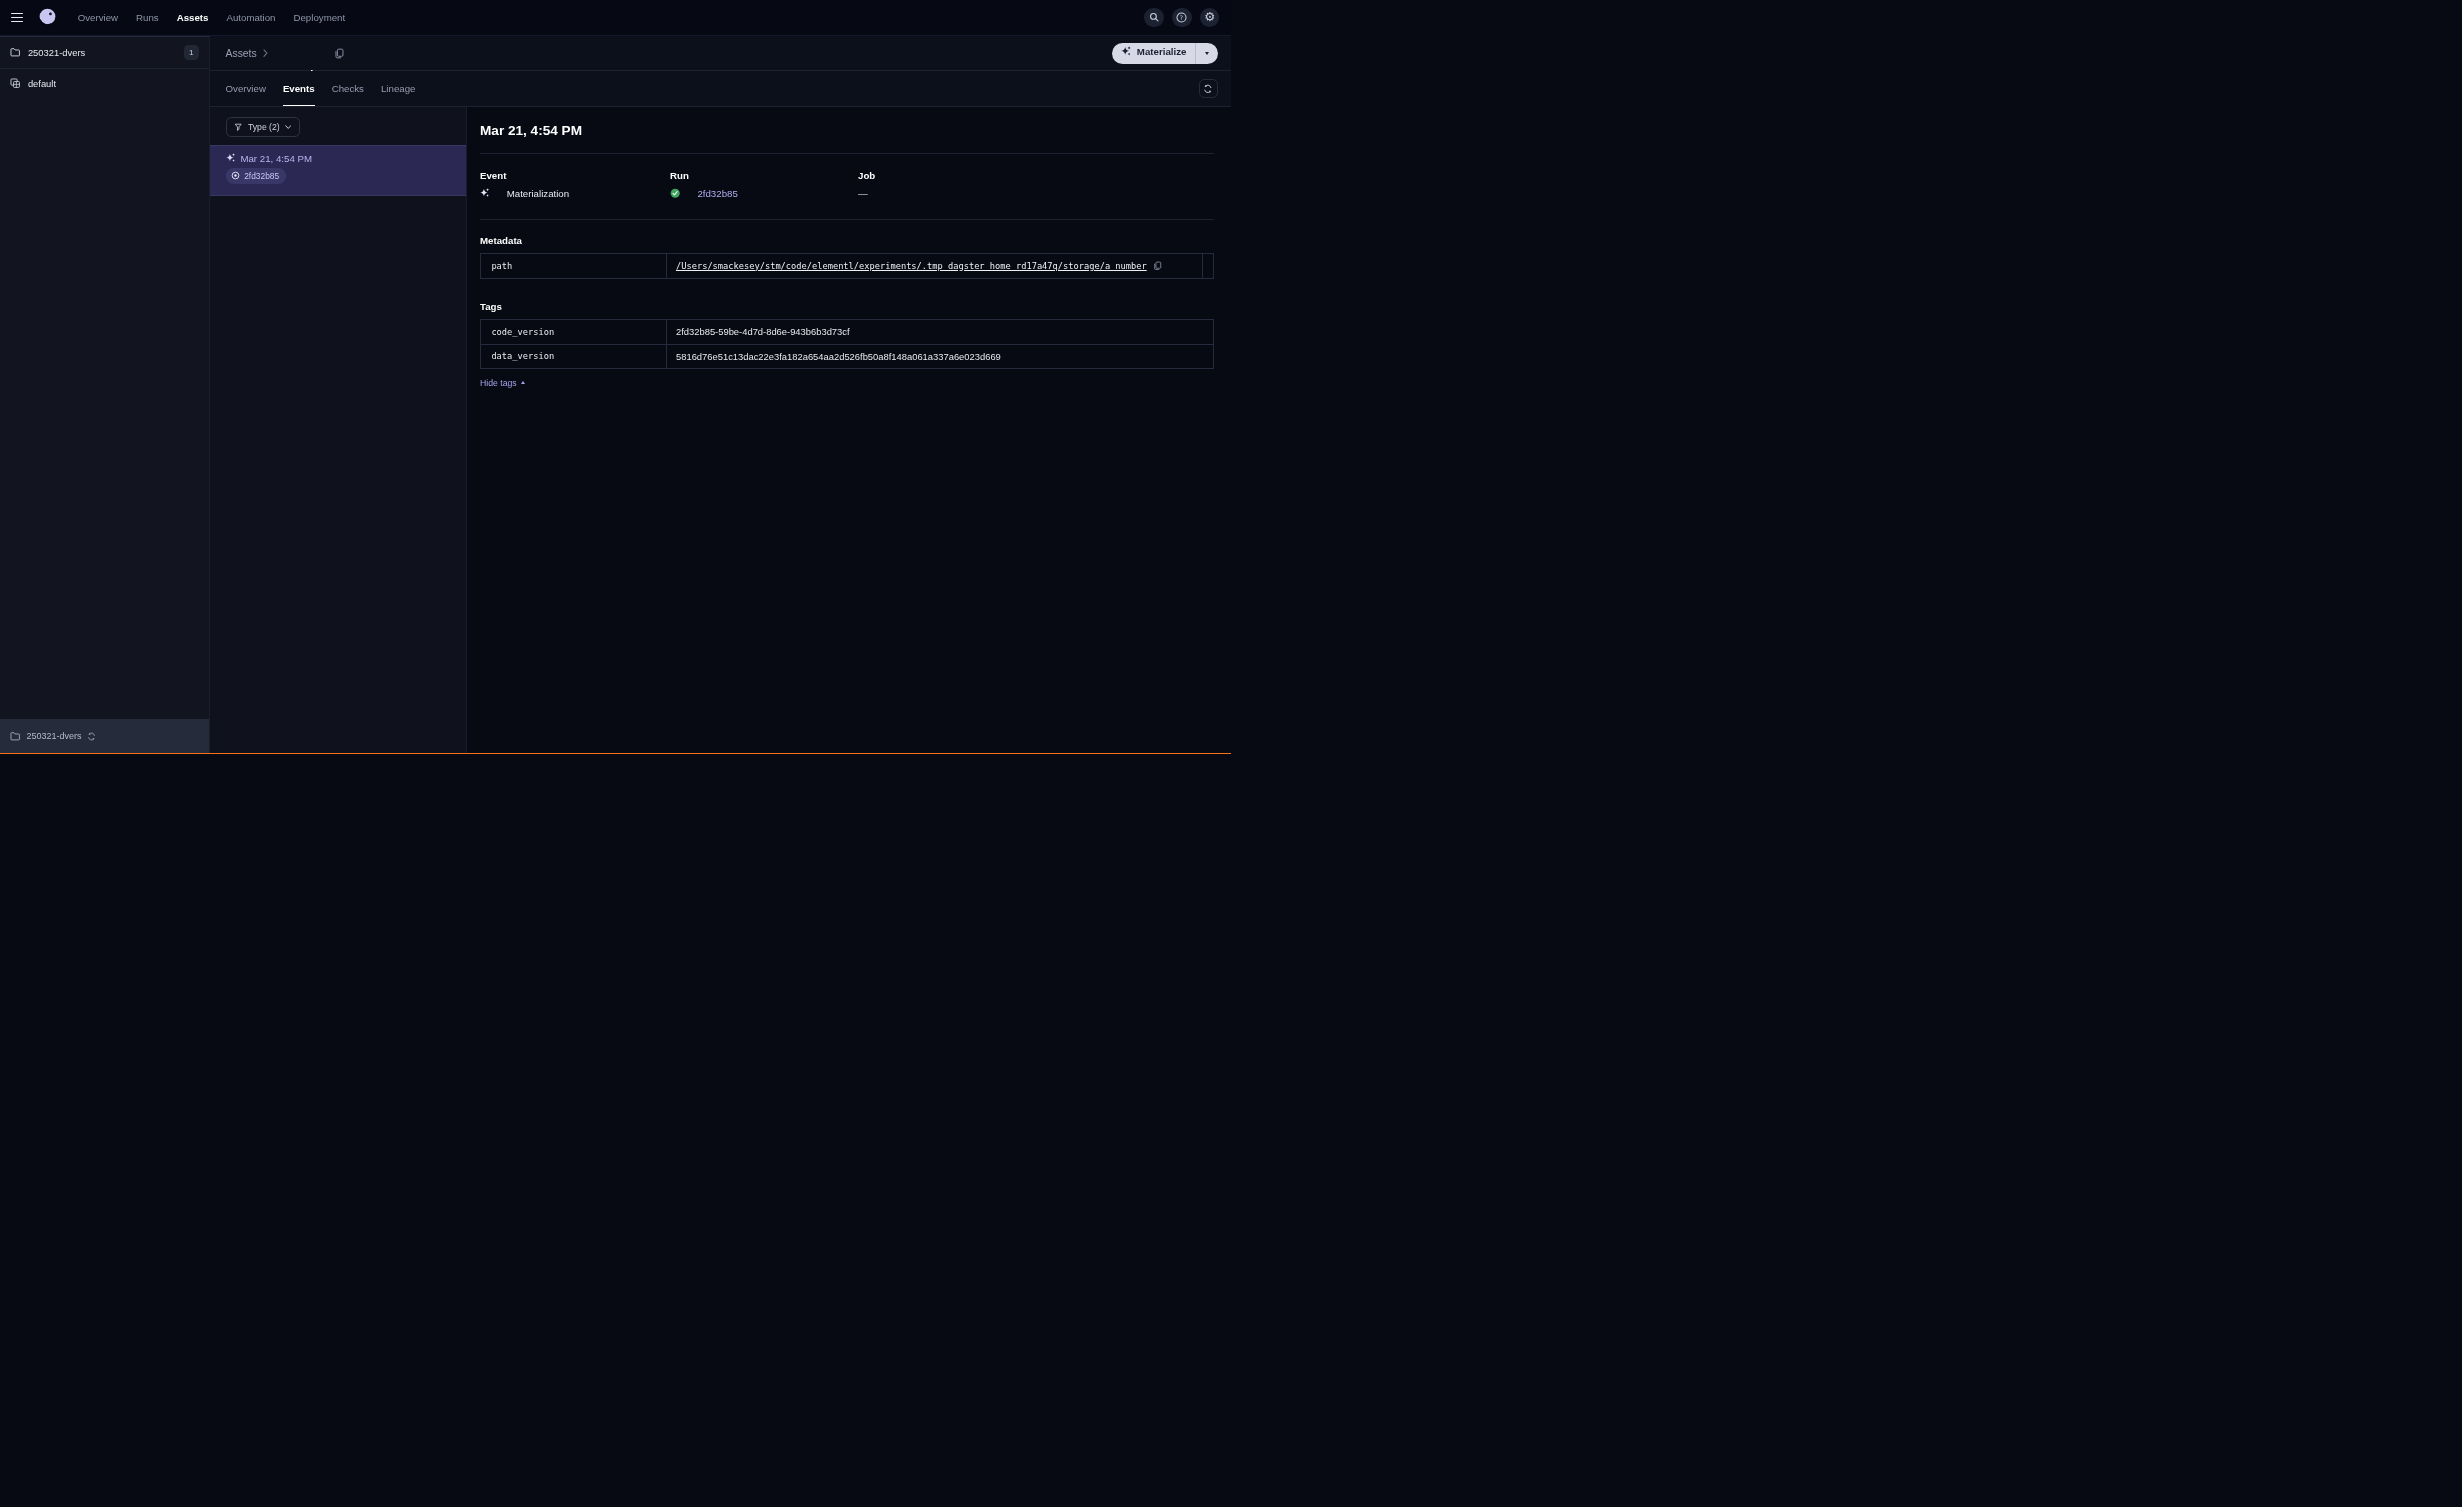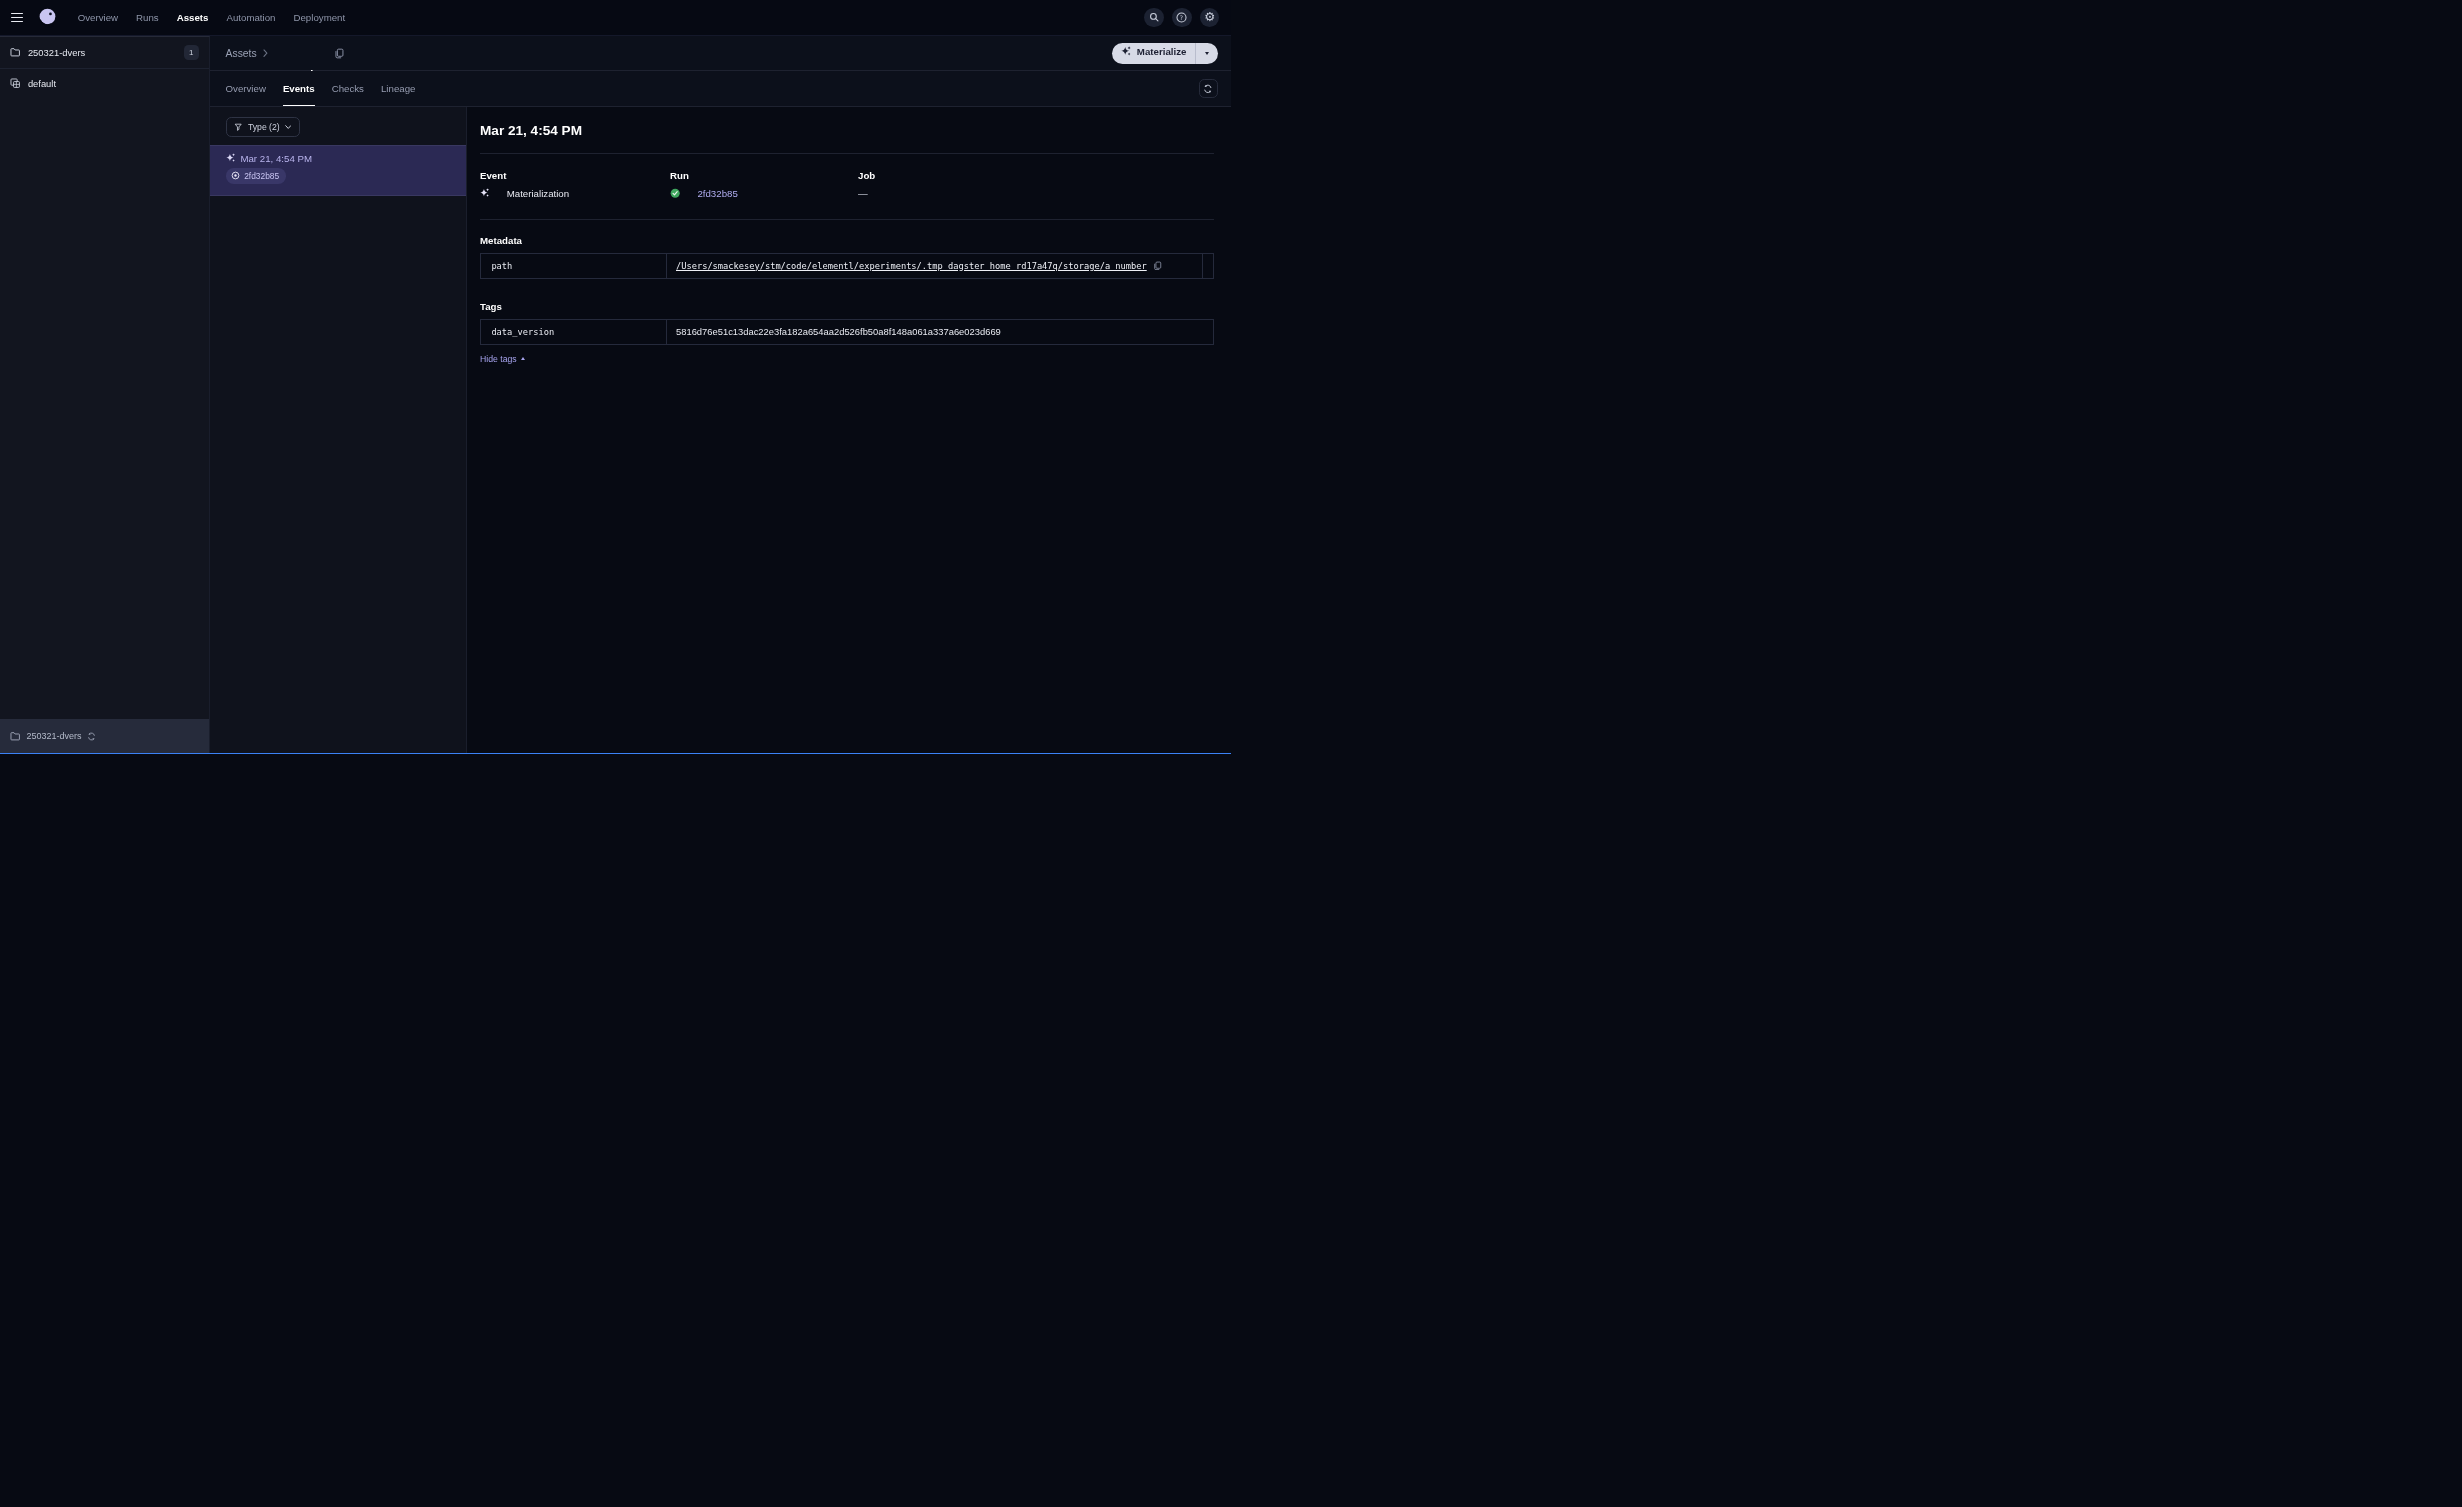--- a/index.html
+++ b/index.html
@@ -1,18 +1,18 @@
 <!DOCTYPE html>
 <html style="font-size:10.4px"><head>
 <meta charset="utf-8">
 <style>
   * { margin:0; padding:0; box-sizing:border-box; }
   html,body { background:#070a13; }
   body { font-family:"Liberation Sans","DejaVu Sans",sans-serif; color:#eceef4; }
-  #app { position:relative; width:1231px; height:754px; overflow:hidden; background:#3b82f6; }
+  #app { position:relative; width:1231px; height:754px; overflow:hidden; background:#f97316; }
 
   
   .topnav { height:36px; background:#060913; display:flex; align-items:center;
             justify-content:space-between; padding:0 11.6px 0 7.8px; border-bottom:0.6px solid #14182a; }
   .nav-left { display:flex; align-items:center; }
   .hamburger { width:23px; height:23px; display:flex; flex-direction:column; justify-content:center;
                gap:2.6px; cursor:pointer; padding:0 3.2px; }
   .hamburger span { display:block; width:11.6px; height:1.6px; background:#e9ebf2; border-radius:0.6px; }
   .logo { margin-left:6.5px; cursor:pointer; }
   .nav-links { display:flex; align-items:center; gap:18px; margin-left:19.4px; }
@@ -335,20 +335,24 @@
                 </div>
                 <div class="kv-end"></div>
               </div>
             </div>
           </div>
 
           <div class="tags-section">
             <div class="section-heading">Tags</div>
             <div class="kv-table">
               <div class="kv-row">
+                <div class="kv-key">code_version</div>
+                <div class="kv-val sans">2fd32b85-59be-4d7d-8d6e-943b6b3d73cf</div>
+              </div>
+              <div class="kv-row">
                 <div class="kv-key">data_version</div>
                 <div class="kv-val sans">5816d76e51c13dac22e3fa182a654aa2d526fb50a8f148a061a337a6e023d669</div>
               </div>
             </div>
             <div>
               <span class="hide-tags">
                 <span>Hide tags</span>
                 <span class="caret-up"></span>
               </span>
             </div>

